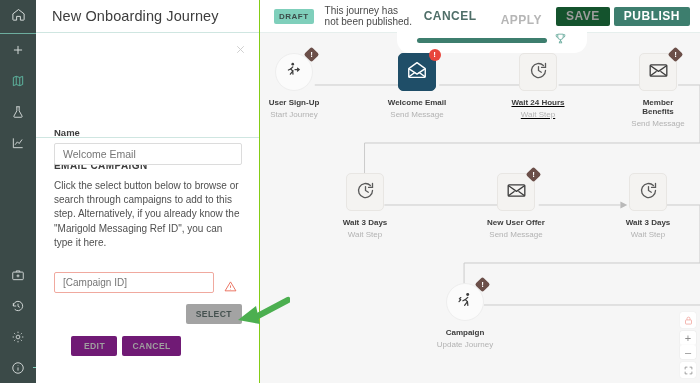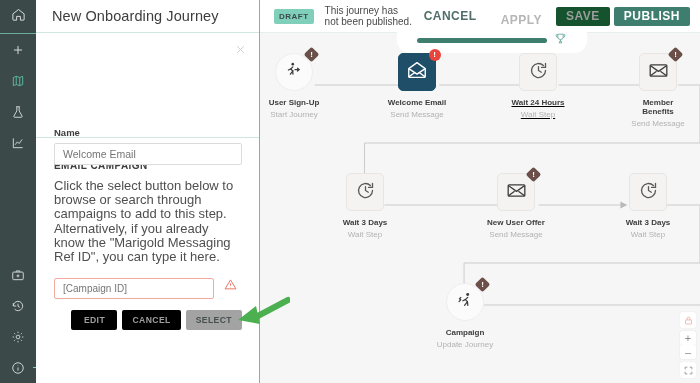--- a/index.html
+++ b/index.html
@@ -47,36 +47,36 @@
   .field-input {
     width: 188px; height: 22px; border: 1px solid #dcdcdc; border-radius: 2px;
     font-size: 10.5px; color: #9a9a9a; padding: 0 8px;
     font-family: "Liberation Sans", sans-serif; background: #fff;
   }
   .panel-sec2 { padding: 22px 18px 0 18px; }
   .sec-title {
     font-size: 10px; font-weight: bold; color: #3d3d3d; letter-spacing: .45px;
     margin-bottom: 8px;
   }
-  .sec-desc { font-size: 13px; color: #4f4f4f; line-height: 14.2px; }
-  .cid-row { display: flex; align-items: flex-start; margin-top: 14px; }
+  .sec-desc { font-size: 10px; color: #4f4f4f; line-height: 14.2px; }
+  .cid-row { display: flex; align-items: flex-end; margin-top: 22px; }
   .cid-input {
     width: 160px; height: 21px; border: 1px solid #f0a99f; border-radius: 2px;
     font-size: 10px; color: #b9b9b9; padding: 0 8px; background: #fff;
     font-family: "Liberation Sans", sans-serif;
   }
   .warn-icon { margin-left: 10px; display: flex; align-items: center; }
   .btn-row { display: flex; gap: 5px; margin-top: 11px; justify-content: flex-end; width: 188px; }
   .btn {
     height: 20px; min-width: 46px; padding: 0 10px; border: none; border-radius: 2px;
     font-size: 8.6px; font-weight: bold; letter-spacing: .4px; cursor: pointer;
     font-family: "Liberation Sans", sans-serif;
     display: flex; align-items: center; justify-content: center;
   }
-  .btn-ghost { background: #000000; color: #9f9f9f; }
+  .btn-ghost { background: #701a75; color: #9f9f9f; margin-top: 32px; }
   .btn-select { background: #a3a3a3; color: #44514f; text-align: center; }
 
   
   .canvas { flex: 1 1 auto; height: 383px; background: #f6f6f6; position: relative; }
   .topbar {
     height: 33px; background: #ffffff; display: flex; align-items: center;
     padding: 0 10px 0 14px; border-bottom: 1px solid #e6efed;
   }
   .draft-badge {
     background: #7fcfbb; color: #3c4b49; font-size: 8px; font-weight: bold;

